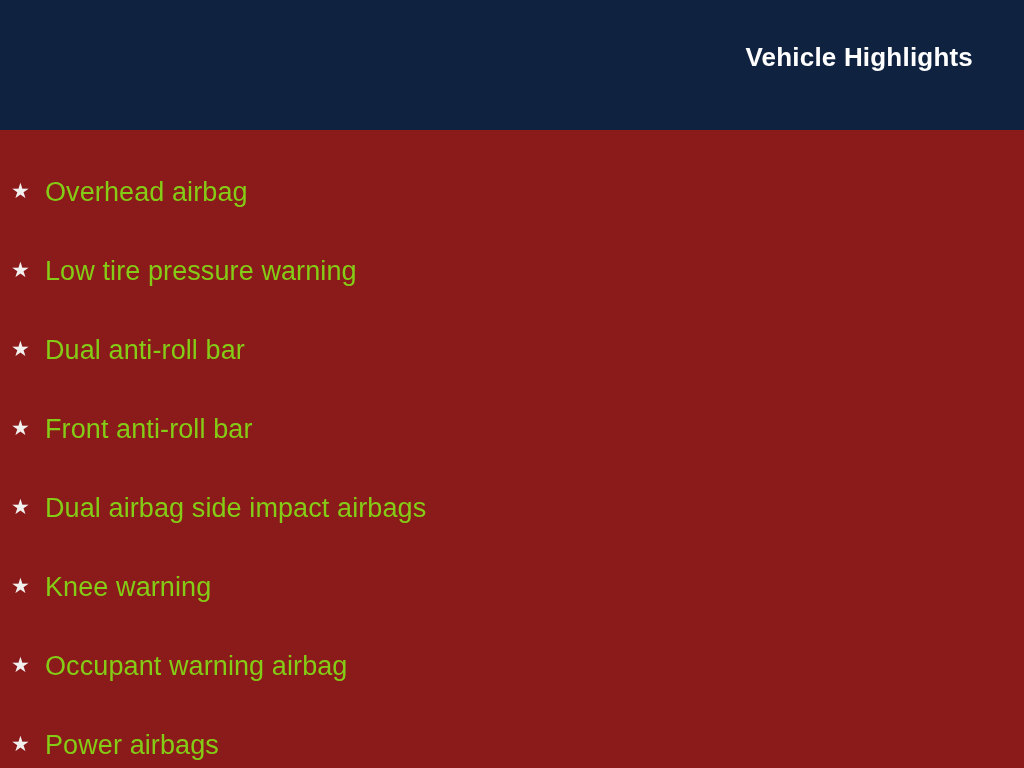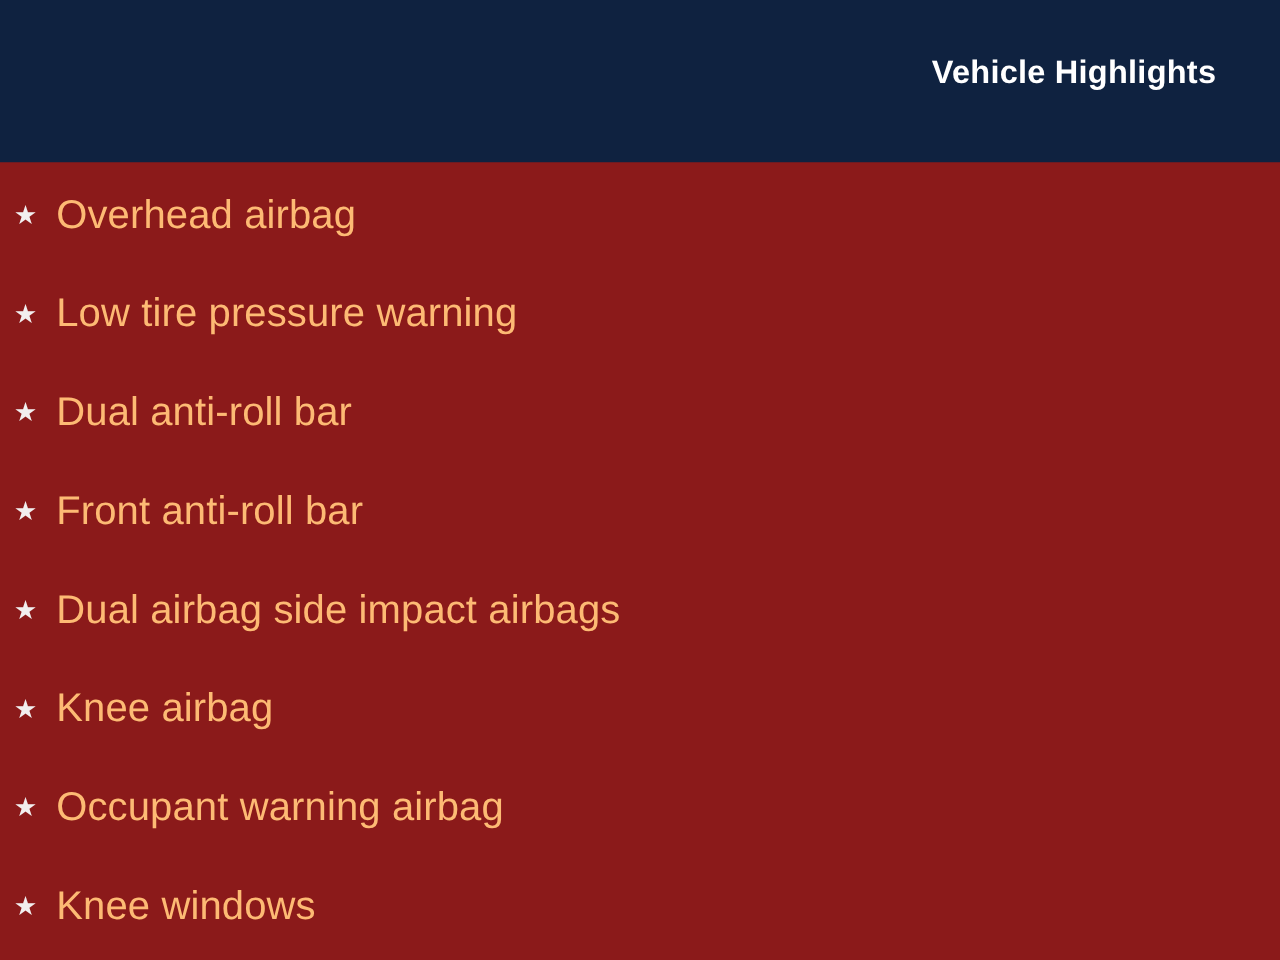--- a/index.html
+++ b/index.html
@@ -83,27 +83,28 @@
     font-size: 21px;
     line-height: 1;
     text-align: left;
     font-family: "DejaVu Sans", sans-serif;
     position: relative;
     top: -3px;
   }
 
   .highlight-label {
     flex: 1 1 auto;
-    color: #fdba74;
+    color: #84cc16;
     font-family: "Liberation Sans", sans-serif;
-    font-size: 32px;
+    font-size: 27px;
     font-weight: normal;
     line-height: 1;
     letter-spacing: 0.1px;
     white-space: nowrap;
+    margin-top: 24px;
   }
 </style>
 </head>
 <body>
 
 <div class="slide">
 
   <header class="header">
     <h1 class="header-title">Vehicle Highlights</h1>
   </header>
@@ -131,29 +132,29 @@
         <span class="highlight-label">Front anti-roll bar</span>
       </li>
 
       <li class="highlight-item">
         <span class="bullet-star">★</span>
         <span class="highlight-label">Dual airbag side impact airbags</span>
       </li>
 
       <li class="highlight-item">
         <span class="bullet-star">★</span>
-        <span class="highlight-label">Knee airbag</span>
+        <span class="highlight-label">Knee warning</span>
       </li>
 
       <li class="highlight-item">
         <span class="bullet-star">★</span>
         <span class="highlight-label">Occupant warning airbag</span>
       </li>
 
       <li class="highlight-item">
         <span class="bullet-star">★</span>
-        <span class="highlight-label">Knee windows</span>
+        <span class="highlight-label">Power airbags</span>
       </li>
 
     </ul>
   </main>
 
 </div>
 
 </body></html>

